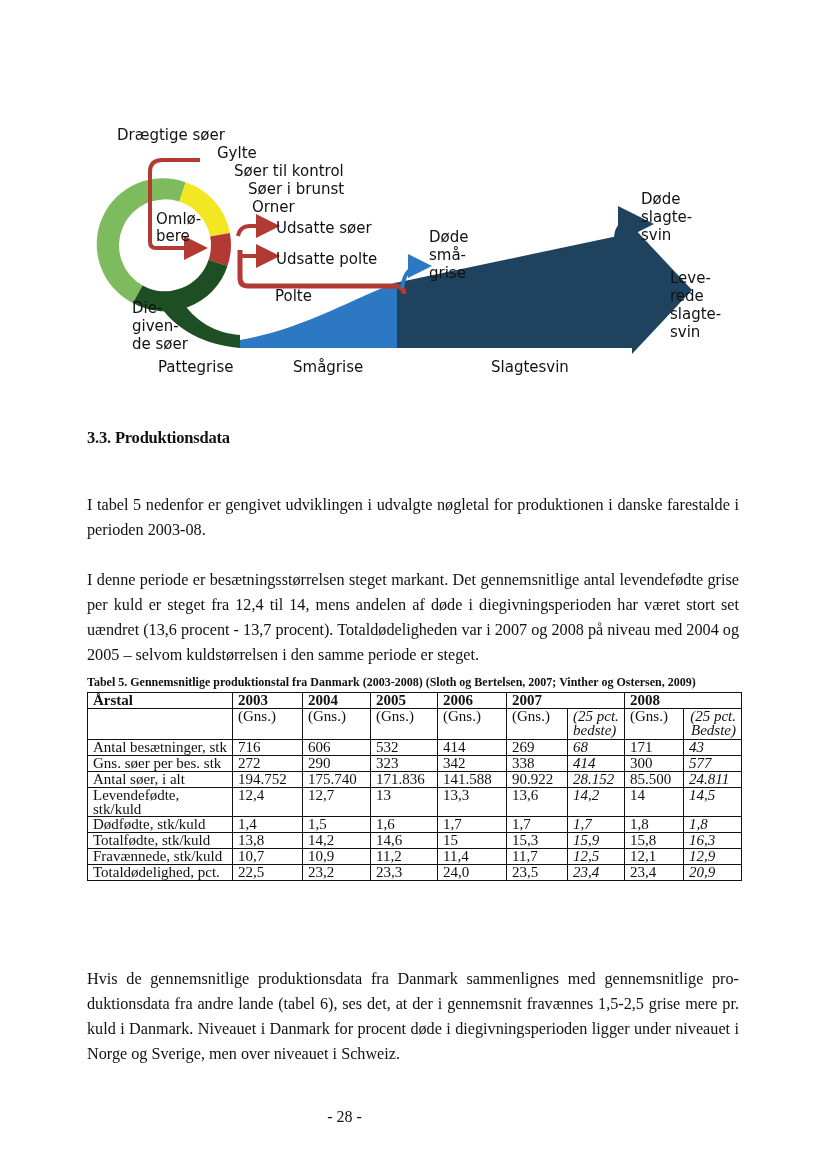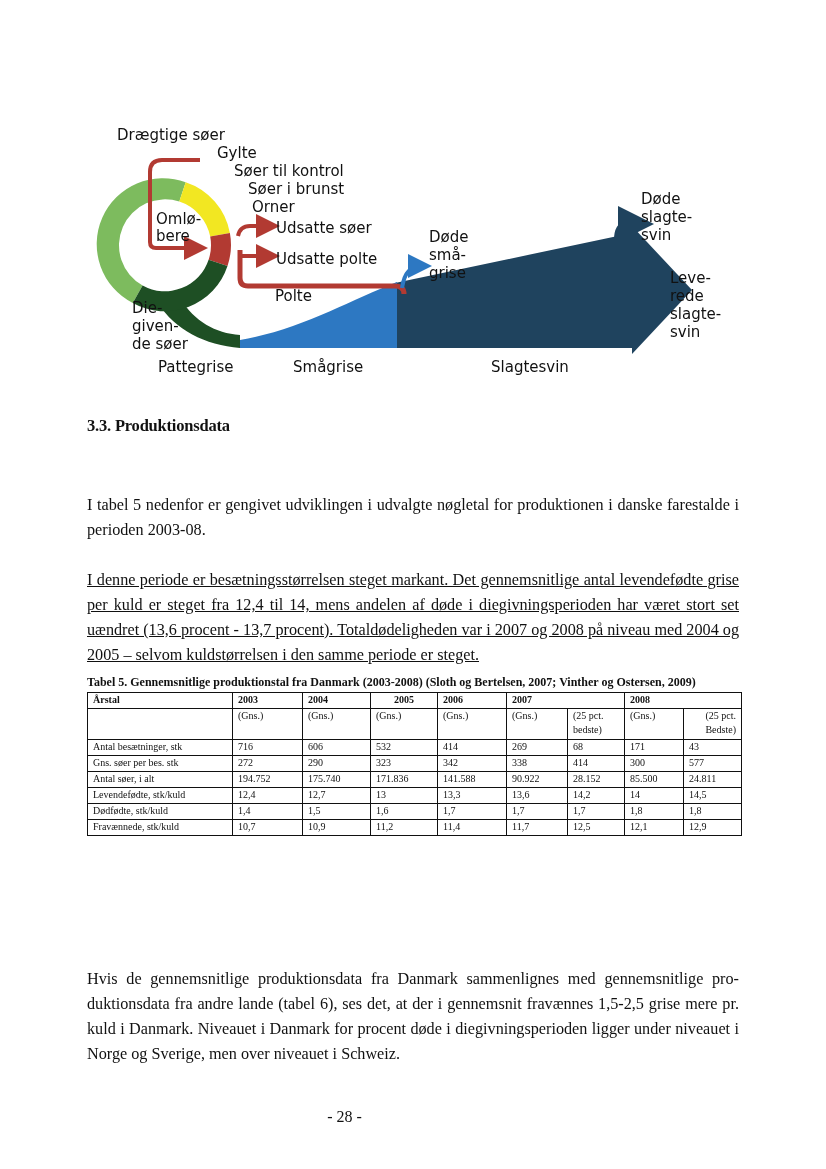--- a/index.html
+++ b/index.html
@@ -1,29 +1,29 @@
 <!DOCTYPE html>
 <html><head>
 <meta charset="utf-8">
 <style>
   html, body { margin: 0; padding: 0; background: #ffffff; }
   body { width: 826px; height: 1169px; position: relative; overflow: hidden; font-family: "Liberation Serif", serif; color: #111; }
   .diagram { position: absolute; left: 0; top: 0; width: 826px; height: 400px; }
   .diagram text { font-family: "DejaVu Sans", sans-serif; font-size: 15px; fill: #111; }
-  .heading { position: absolute; left: 87px; top: 416px; font-size: 16.5px; font-weight: bold; letter-spacing: -0.2px; }
+  .heading { position: absolute; left: 87px; top: 428px; font-size: 16.5px; font-weight: bold; letter-spacing: -0.2px; }
   .para { position: absolute; left: 87px; width: 652px; font-size: 16.2px; line-height: 25px; text-align: justify; margin-top: 33px; }
   .p1 { top: 460px; }
-  .p2 { top: 535px; text-decoration: underline; }
+  .p2 { top: 535px; }
   .p3 { top: 934px; }
   .caption { position: absolute; left: 87px; top: 675px; font-size: 12px; font-weight: bold; white-space: nowrap; }
-  table.data { position: absolute; left: 87px; top: 692px; border-collapse: collapse; font-size: 10px; line-height: 14px; }
+  table.data { position: absolute; left: 87px; top: 692px; border-collapse: collapse; font-size: 15px; line-height: 14px; }
   table.data td { border: 1px solid #111; padding: 0 5px; vertical-align: top; height: 15px; }
   table.data .yr { font-weight: bold; }
-  table.data .it { }
-  .c0 { width: 134px; } .c1 { width: 59px; } .c2 { width: 57px; } .c3 { width: 56px; text-align: center; }
+  table.data .it { font-style: italic; }
+  .c0 { width: 134px; } .c1 { width: 59px; } .c2 { width: 57px; } .c3 { width: 56px; }
   .c4 { width: 58px; } .c5 { width: 50px; } .c6 { width: 46px; } .c7 { width: 48px; } .c8 { width: 47px; }
   .pagenum { position: absolute; left: 0; width: 689px; top: 1108px; text-align: center; font-size: 16px; }
 </style>
 </head>
 <body>
 
 <svg class="diagram" viewBox="0 0 826 400">
   <defs>
     <marker id="arrRed" markerWidth="6" markerHeight="6" refX="3" refY="3" orient="auto">
       <path d="M0,0 L6,3 L0,6 Z" fill="#b23a32"></path>
@@ -172,28 +172,50 @@
         <td>1,4</td>
         <td>1,5</td>
         <td>1,6</td>
         <td>1,7</td>
         <td>1,7</td>
         <td class="it">1,7</td>
         <td>1,8</td>
         <td class="it">1,8</td>
       </tr>
       <tr>
+        <td>Totalfødte, stk/kuld</td>
+        <td>13,8</td>
+        <td>14,2</td>
+        <td>14,6</td>
+        <td>15</td>
+        <td>15,3</td>
+        <td class="it">15,9</td>
+        <td>15,8</td>
+        <td class="it">16,3</td>
+      </tr>
+      <tr>
         <td>Fravænnede, stk/kuld</td>
         <td>10,7</td>
         <td>10,9</td>
         <td>11,2</td>
         <td>11,4</td>
         <td>11,7</td>
         <td class="it">12,5</td>
         <td>12,1</td>
         <td class="it">12,9</td>
       </tr>
+      <tr>
+        <td>Totaldødelighed, pct.</td>
+        <td>22,5</td>
+        <td>23,2</td>
+        <td>23,3</td>
+        <td>24,0</td>
+        <td>23,5</td>
+        <td class="it">23,4</td>
+        <td>23,4</td>
+        <td class="it">20,9</td>
+      </tr>
     </tbody>
 </table>
 
 <div class="para p3">Hvis de gennemsnitlige produktionsdata fra Danmark sammenlignes med gennemsnitlige pro­duktionsdata fra andre lande (tabel 6), ses det, at der i gennemsnit fravænnes 1,5-2,5 grise mere pr. kuld i Danmark. Niveauet i Danmark for procent døde i diegivningsperioden ligger under niveauet i Norge og Sverige, men over niveauet i Schweiz.</div>
 
 <div class="pagenum">- 28 -</div>
 
 </body></html>

